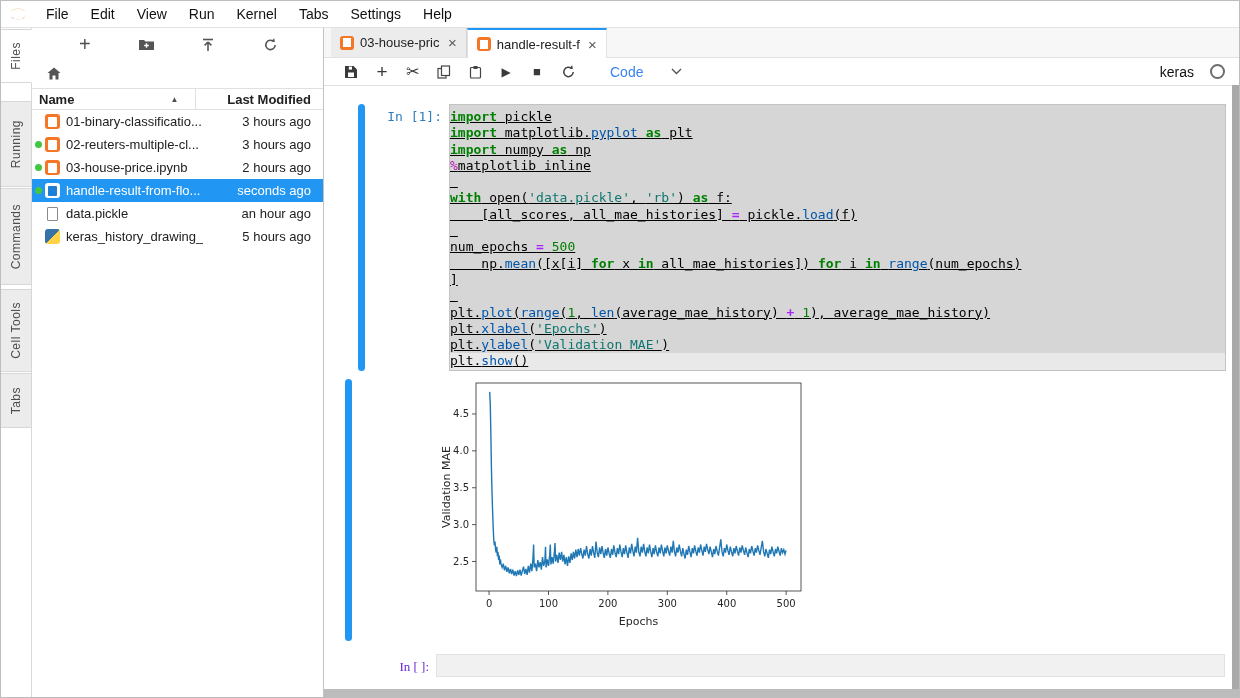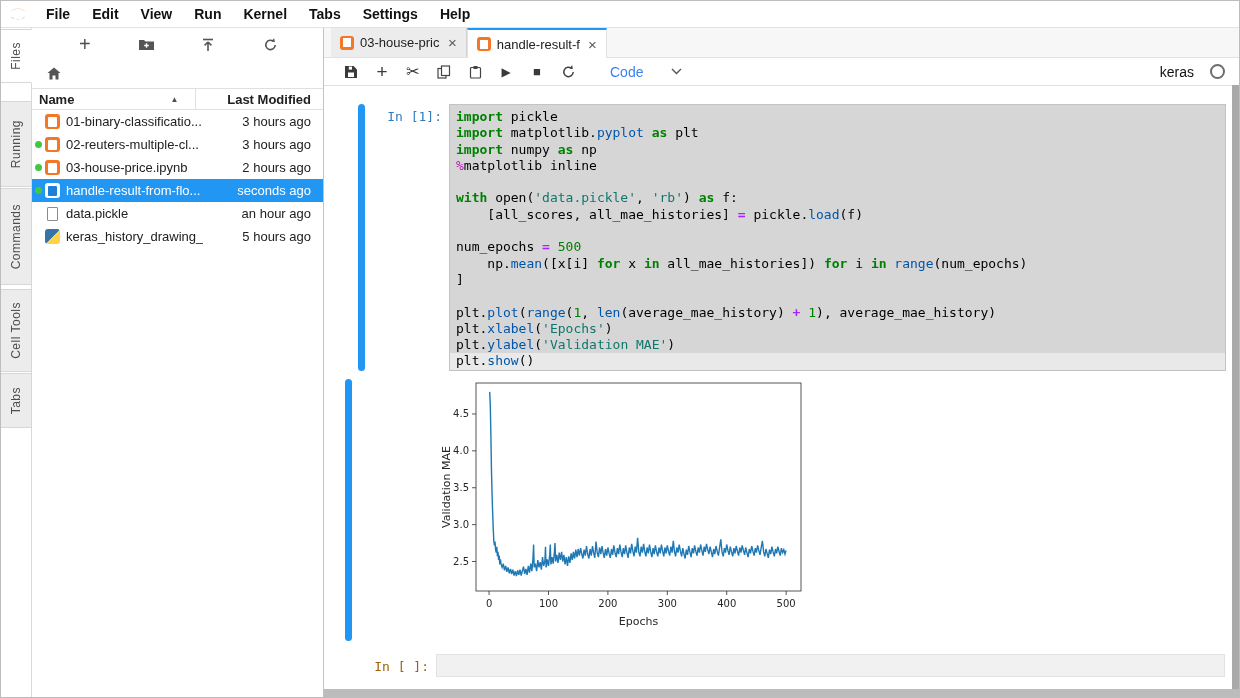--- a/index.html
+++ b/index.html
@@ -3,21 +3,21 @@
 <meta charset="utf-8">
 <style>
   * { margin:0; padding:0; box-sizing:border-box; }
   html,body { width:1240px; height:698px; overflow:hidden; background:#fff;
     font-family:"Liberation Sans","DejaVu Sans",sans-serif; }
   .app { width:1240px; height:698px; display:flex; flex-direction:column; border:1px solid #bdbdbd; }
 
   
   .menubar { height:27px; background:#fff; border-bottom:1px solid #e3e3e3; display:flex; align-items:center; flex:0 0 27px; }
   .logo { width:34px; display:flex; justify-content:center; align-items:center; }
-  .menu-item { font-size:14px; color:#111; padding:0 11px; cursor:default;font-weight:bold; }
+  .menu-item { font-size:14px; color:#111; padding:0 11px; cursor:default; }
 
   
   .body-row { flex:1; display:flex; min-height:0; }
 
   
   .activitybar { width:31px; position:relative; background:#fff; border-right:1px solid #d9d9d9; flex:0 0 31px; }
   .atab { position:absolute; left:0; width:31px; background:#ececec; border:1px solid #d7d7d7; border-left:none;
     display:flex; align-items:center; justify-content:center; }
   .atab span { writing-mode:vertical-rl; transform:rotate(180deg); font-size:12px; color:#4d4d4d; letter-spacing:.5px; }
   .atab.active { background:#fff; border-right-color:#fff; z-index:2; }
@@ -63,24 +63,24 @@
   .tspacer { flex:1; }
   .kernel-name { font-size:14px; color:#111; margin-right:16px; }
   .kernel-circle { width:15px; height:15px; border:2px solid #6d6d6d; border-radius:50%; }
 
   
   .nbcontent { flex:1; background:#fff; overflow:hidden; position:relative; }
   .cell { display:flex; }
   .collapser { width:7px; border-radius:4px; background:#2196f3; margin-left:21px; flex:0 0 7px; }
   .prompt { width:84px; flex:0 0 84px; text-align:right; padding-right:7px; padding-top:5px;
     font-family:"DejaVu Sans Mono","Liberation Mono",monospace; font-size:13px; color:#307fc1; }
-  .prompt.empty { color:#a16207; }
+  .prompt.empty { color:#6d28d9;font-family:Liberation Serif, serif; }
   .editor { width:777px; background:#d6d6d6; border:1px solid #c3c3c3;
     font-family:"DejaVu Sans Mono","Liberation Mono",monospace; font-size:13px; color:#000; padding:4px 0 0 0; }
-  .codeline { line-height:16.3px; padding-left:6px; white-space:pre; }
+  .codeline { line-height:16.3px; white-space:pre;text-decoration:underline; }
   .codeline:last-child { background:#e9e9e9; }
   .tok-k { color:#008000; font-weight:bold; }
   .tok-nb { color:#0055aa; }
   .tok-op { color:#aa22ff; font-weight:bold; }
   .tok-s { color:#0f766e; }
   .tok-n { color:#008000; }
   .tok-m { color:#bb18bb; }
 
   .cell-input { margin-top:18px;justify-content:center; }
   .cell-output { margin-top:8px; }

